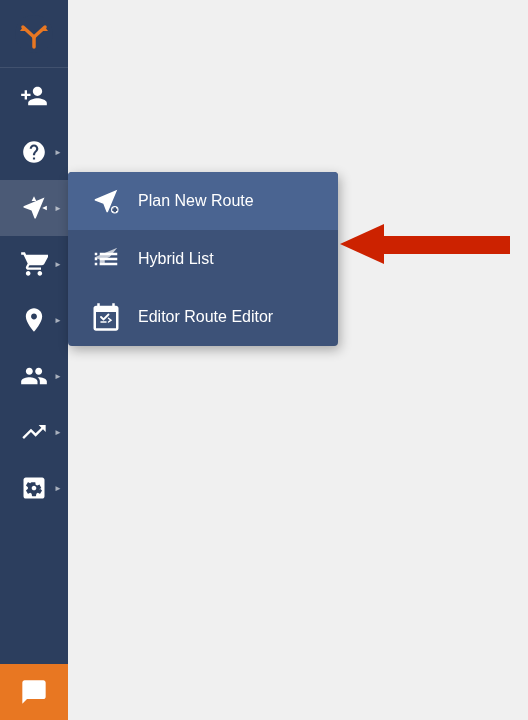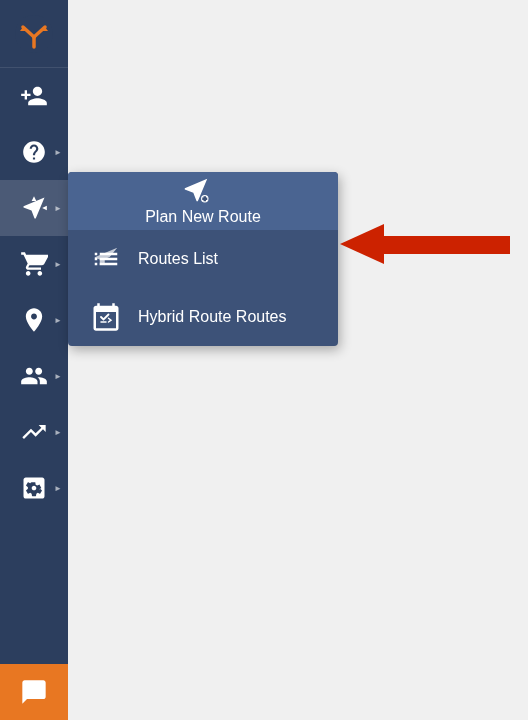--- a/index.html
+++ b/index.html
@@ -93,21 +93,20 @@
       padding: 0 20px;
       height: 58px;
       color: white;
       cursor: pointer;
       font-size: 16px;
       font-weight: 400;
     }
 
     .menu-item.highlighted {
       background: #4a6491;
-      flex-direction: column;
     }
 
     .menu-item .menu-icon {
       width: 36px;
       height: 36px;
       display: flex;
       align-items: center;
       justify-content: center;
       margin-right: 14px;
       flex-shrink: 0;
@@ -228,36 +227,36 @@
     <span>Plan New Route</span>
   </div>
 
   <div class="menu-item">
     <div class="menu-icon">
       <svg width="30" height="30" viewBox="0 0 24 24" xmlns="http://www.w3.org/2000/svg">
         <path d="M3 13h2v-2H3v2zm0 4h2v-2H3v2zm0-8h2V7H3v2zm4 4h14v-2H7v2zm0 4h14v-2H7v2zM7 7v2h14V7H7z"></path>
         <path d="M21 3L3 10.53v.4l4 1.55V17l2-2 2 2V11.9l4-1.55L21 3z" opacity="0.7"></path>
       </svg>
     </div>
-    <span>Routes List</span>
+    <span>Hybrid List</span>
   </div>
 
 
 
 
   <div class="menu-item">
     <div class="menu-icon">
       <svg width="30" height="30" viewBox="0 0 24 24" xmlns="http://www.w3.org/2000/svg">
         <path d="M20 3h-1V1h-2v2H7V1H5v2H4c-1.1 0-2 .9-2 2v16c0 1.1.9 2 2 2h16c1.1 0 2-.9 2-2V5c0-1.1-.9-2-2-2zm0 18H4V8h16v13z"></path>
 
         <path d="M8 12l2 2 4-4" stroke="white" stroke-width="1.5" fill="none" stroke-linecap="round"></path>
         <path d="M8 16h4M14 16l2-1.5L14 13" stroke="white" stroke-width="1.2" fill="none" stroke-linecap="round"></path>
       </svg>
     </div>
-    <span>Hybrid Route Routes</span>
+    <span>Editor Route Editor</span>
   </div>
 
 </div>
 
 <div class="arrow-container">
   <svg width="170" height="48" viewBox="0 0 170 48" xmlns="http://www.w3.org/2000/svg">
 
     <rect x="40" y="16" width="130" height="18" fill="#cc2200"></rect>
 
     <polygon points="0,24 44,4 44,44" fill="#cc2200"></polygon>

